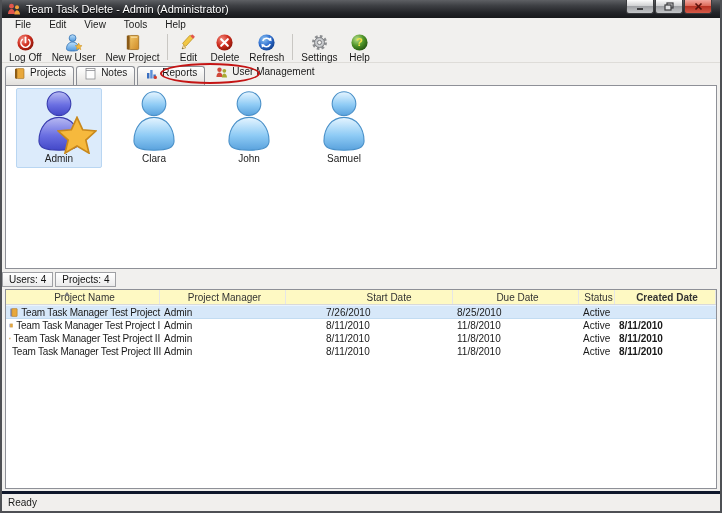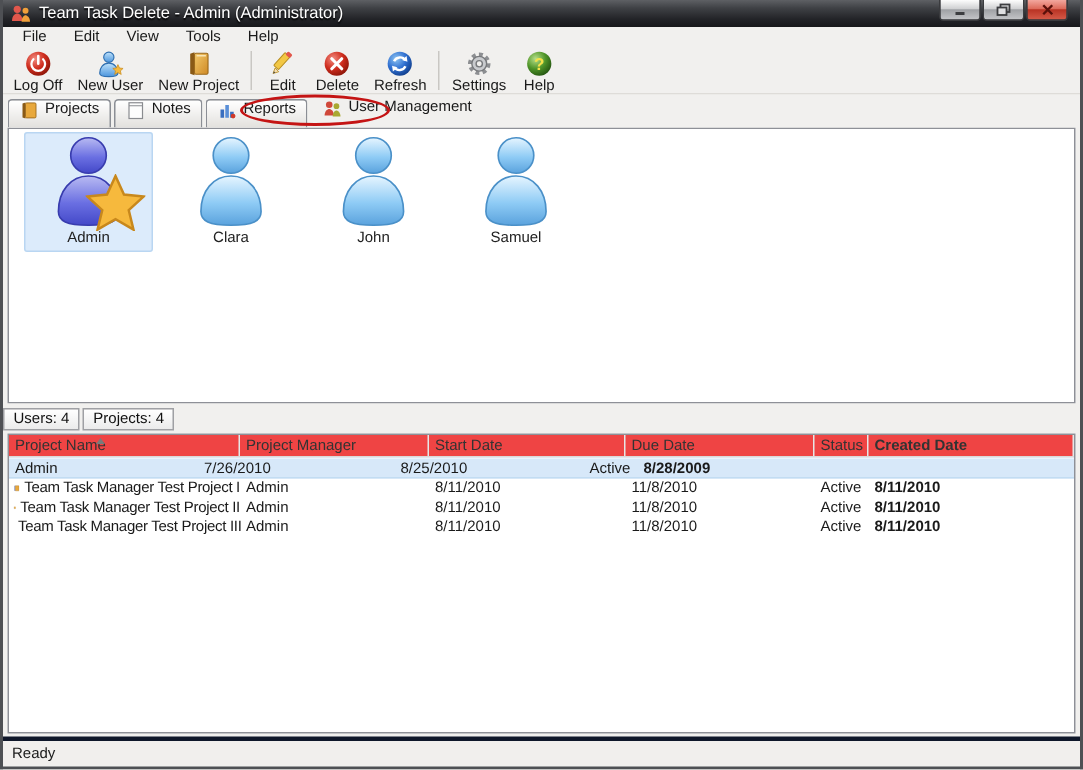--- a/index.html
+++ b/index.html
@@ -95,36 +95,36 @@
   .counterbox {
     border:1px solid #9fa0a4; background:linear-gradient(180deg,#ffffff,#ebebeb);
     font-size:10px; color:#111; padding:0 6px; height:15px; line-height:14px;
   }
 
   
   .tablepanel {
     flex:0 0 200px; margin:0 3px; background:#ffffff;
     border:1px solid #8e9097; overflow:hidden; display:flex; flex-direction:column;
   }
-  .thead { display:flex; height:15px; flex:0 0 15px; border-bottom:1px solid #d9d9d9; background:#ef4444; }
+  .thead { display:flex; height:15px; flex:0 0 15px; border-bottom:1px solid #d9d9d9; background:#fef9c3;text-align:center; }
   .th {
     font-size:10px; color:#333; padding-left:4px; line-height:15px;
     border-right:1px solid #e6e6e6; white-space:nowrap; overflow:hidden; position:relative;
   }
   .sortarrow {
     position:absolute; left:58px; top:2px; width:0; height:0;
     border-left:3px solid transparent; border-right:3px solid transparent;
     border-bottom:4px solid #7a7a7a;
   }
   .trow { display:flex; height:13px; flex:0 0 13px; align-items:center; }
   .trow.selected { background:#d7e8f9; border-top:1px solid #eaf4fd; border-bottom:1px solid #c2dcf2; height:14px; flex-basis:14px; }
   .td { font-size:10px; color:#1a1a1a; padding-left:4px; white-space:nowrap; overflow:hidden; }
   .td.namecell { display:flex; align-items:center; gap:3px; padding-left:3px; letter-spacing:-0.2px; overflow:visible; }
   .c0{width:154px;flex:0 0 154px;} .c1{width:126px;flex:0 0 126px;}
-  .c2{width:131px;flex:0 0 131px;} .c3{width:126px;flex:0 0 126px;}
+  .c2{width:131px;flex:0 0 131px;margin-left:36px;} .c3{width:126px;flex:0 0 126px;}
   .c4{width:36px;flex:0 0 36px;}  .c5{flex:1;font-weight:bold;}
 
   .filler { flex:1; }
 
   
   .statusbar {
     flex:0 0 19px; background:#f1efed; border-top:3px solid #0f172a;
     display:flex; align-items:center; padding-left:6px;
   }
   .statusbar .st { font-size:10px; color:#1a1a1a; }
@@ -412,25 +412,31 @@
         <span class="sortarrow"></span>
       </div>
       <div class="th c1">Project Manager</div>
       <div class="th c2">Start Date</div>
       <div class="th c3">Due Date</div>
       <div class="th c4">Status</div>
       <div class="th c5">Created Date</div>
     </div>
 
     <div class="trow selected">
+      <div class="td namecell c0">
+        <svg width="10" height="11" viewBox="0 0 10 11">
+          <path d="M1.5 1.5 L3 1 L3 10 L1.5 9.5 Z" fill="#6a7ab8"></path>
+          <rect x="3" y="1.3" width="5.8" height="8.4" rx="0.6" fill="#e8a83c" stroke="#9c6a1c" stroke-width="0.5"></rect>
+        </svg>
+        <span>Team Task Manager Test Project</span>
+      </div>
       <div class="td c1">Admin</div>
       <div class="td c2">7/26/2010</div>
       <div class="td c3">8/25/2010</div>
       <div class="td c4">Active</div>
-      <div class="td c5">8/28/2009</div>
     </div>
 
     <div class="trow">
       <div class="td namecell c0">
         <svg width="10" height="11" viewBox="0 0 10 11">
           <path d="M1.5 1.5 L3 1 L3 10 L1.5 9.5 Z" fill="#6a7ab8"></path>
           <rect x="3" y="1.3" width="5.8" height="8.4" rx="0.6" fill="#e8a83c" stroke="#9c6a1c" stroke-width="0.5"></rect>
         </svg>
         <span>Team Task Manager Test Project I</span>
       </div>

